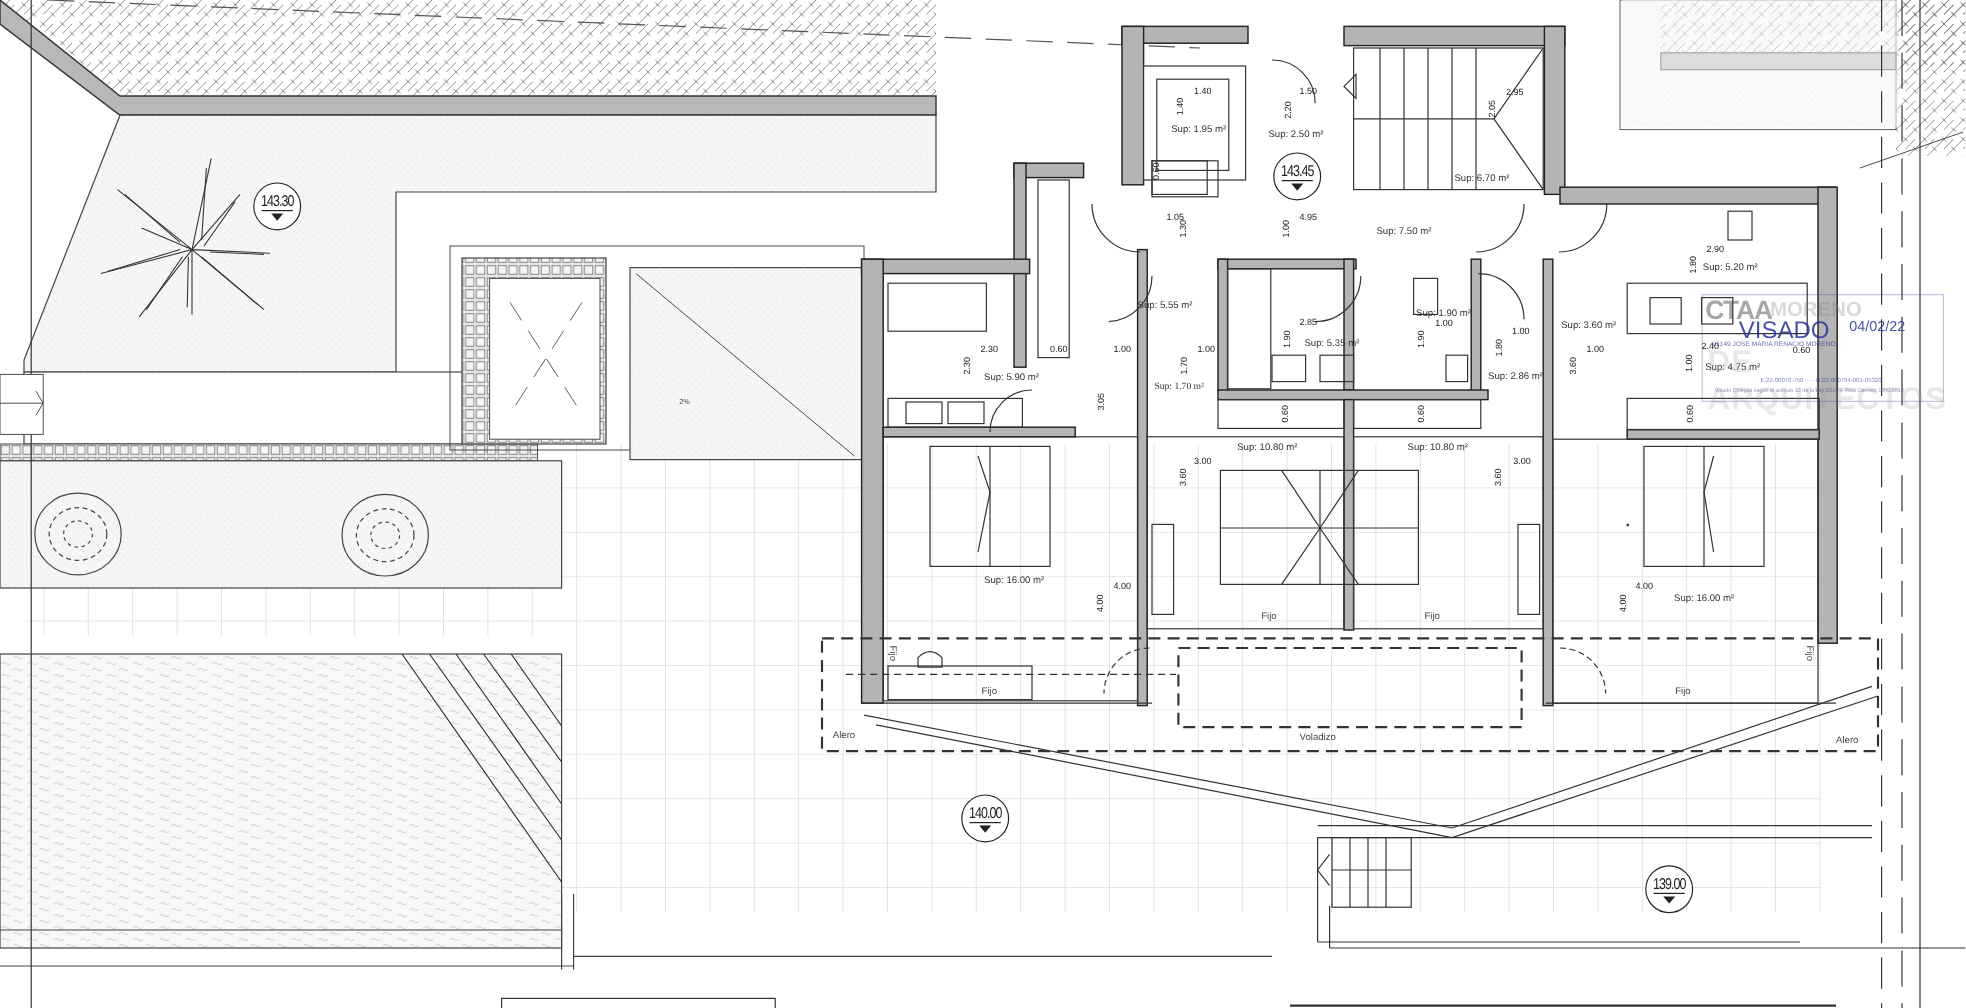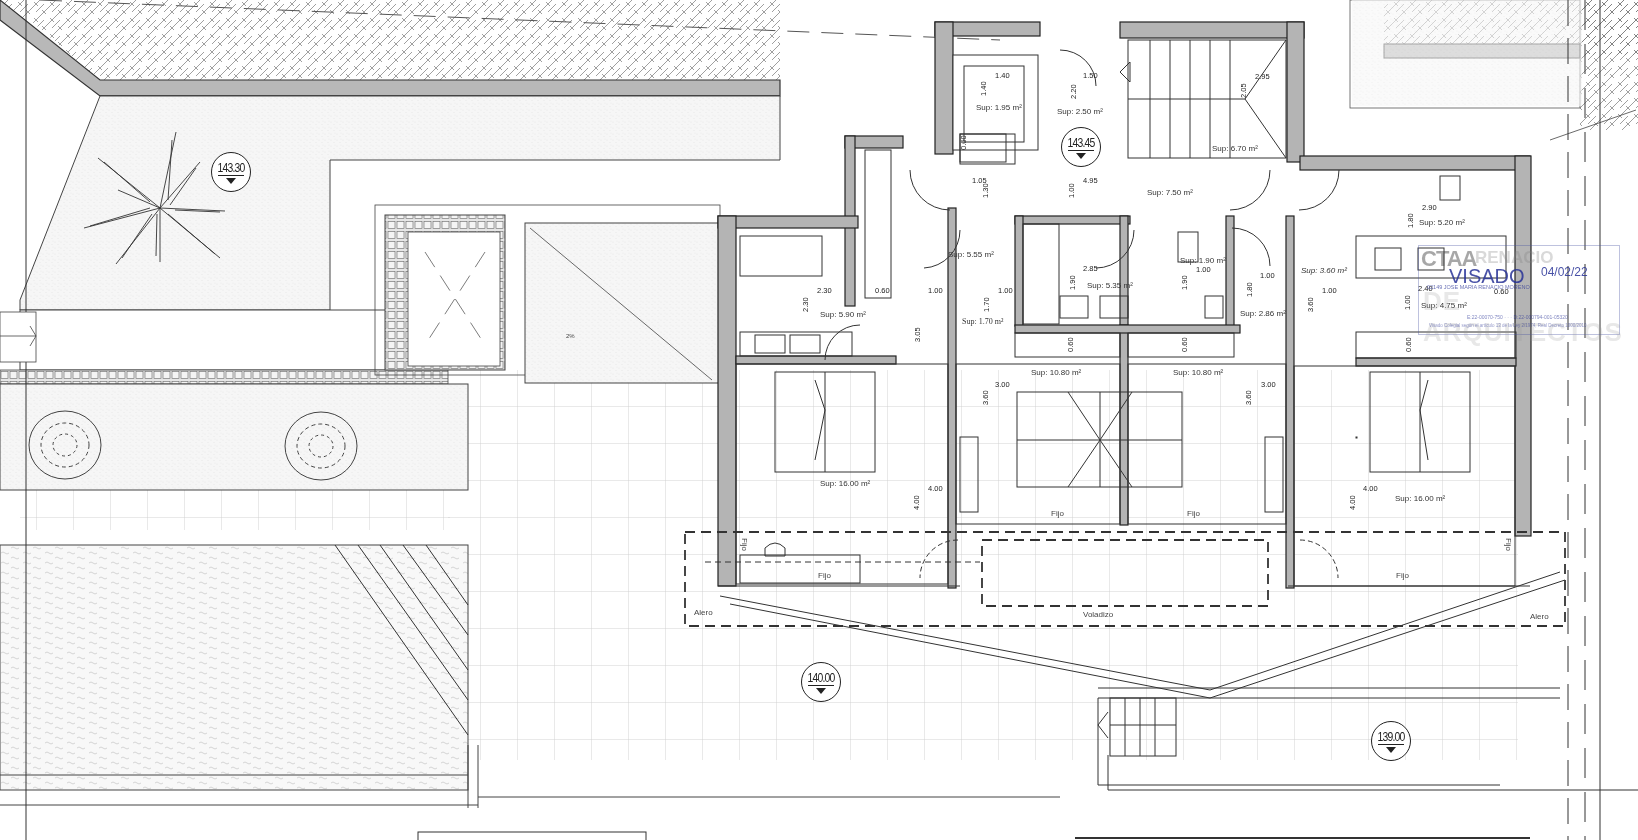--- a/index.html
+++ b/index.html
@@ -249,21 +249,21 @@
 <div class="lbl" style="left:976px;top:104px;">Sup: 1.95 m²</div>
 <div class="lbl" style="left:1057px;top:108px;">Sup: 2.50 m²</div>
 <div class="lbl" style="left:1212px;top:145px;">Sup: 6.70 m²</div>
 <div class="lbl" style="left:1147px;top:189px;">Sup: 7.50 m²</div>
 <div class="lbl" style="left:900px;top:251px;margin-left:48px;">Sup: 5.55 m²</div>
 <div class="lbl" style="left:820px;top:311px;">Sup: 5.90 m²</div>
 <div class="lbl" style="left:962px;top:318px;font-family:Liberation Serif, serif;">Sup: 1.70 m²</div>
 <div class="lbl" style="left:1087px;top:282px;">Sup: 5.35 m²</div>
 <div class="lbl" style="left:1180px;top:257px;">Sup: 1.90 m²</div>
 <div class="lbl" style="left:1240px;top:310px;">Sup: 2.86 m²</div>
-<div class="lbl" style="left:1301px;top:267px;font-style:italic;">Sup: 3.60 m²</div>
+<div class="lbl" style="left:1301px;top:267px;">Sup: 3.60 m²</div>
 <div class="lbl" style="left:1419px;top:219px;text-align:right;">Sup: 5.20 m²</div>
 <div class="lbl" style="left:1421px;top:302px;">Sup: 4.75 m²</div>
 <div class="lbl" style="left:820px;top:480px;">Sup: 16.00 m²</div>
 <div class="lbl" style="left:1031px;top:369px;">Sup: 10.80 m²</div>
 <div class="lbl" style="left:1173px;top:369px;">Sup: 10.80 m²</div>
 <div class="lbl" style="left:1395px;top:495px;">Sup: 16.00 m²</div>
 
 <div class="dim" style="left:995px;top:72px;">1.40</div>
 <div class="dimv" style="left:980px;top:96px;">1.40</div>
 <div class="dim" style="left:1083px;top:72px;">1.50</div>
@@ -313,20 +313,20 @@
 <div class="note" style="left:818px;top:572px;">Fijo</div>
 <div class="notev" style="left:748px;top:538px;">Fijo</div>
 <div class="notev" style="left:1512px;top:538px;">Fijo</div>
 <div class="note" style="left:694px;top:609px;">Alero</div>
 <div class="note" style="left:1530px;top:613px;">Alero</div>
 <div class="note" style="left:1083px;top:611px;">Voladizo</div>
 <div class="note" style="left:566px;top:333px;font-size:6px;">2%</div>
 
 <div class="stamp">
   <div class="logo">CTAA</div>
-  <div class="college">RENACIO</div>
+  <div class="college">MORENO</div>
   <div class="ghost1">DE ARQUITECTOS</div>
   <div class="visado">VISADO</div>
   <div class="date">04/02/22</div>
   <div class="line1">02149 JOSE MARIA RENACIO MORENO</div>
   <div class="line2">E:22-00070-750   ·   ·   ·   D:22-000794-001-05320</div>
   <div class="line3">Visado Colegial según el artículo 13 de la Ley 2/1974, Real Decreto 1000/2010</div>
 </div>
 
 </body></html>

